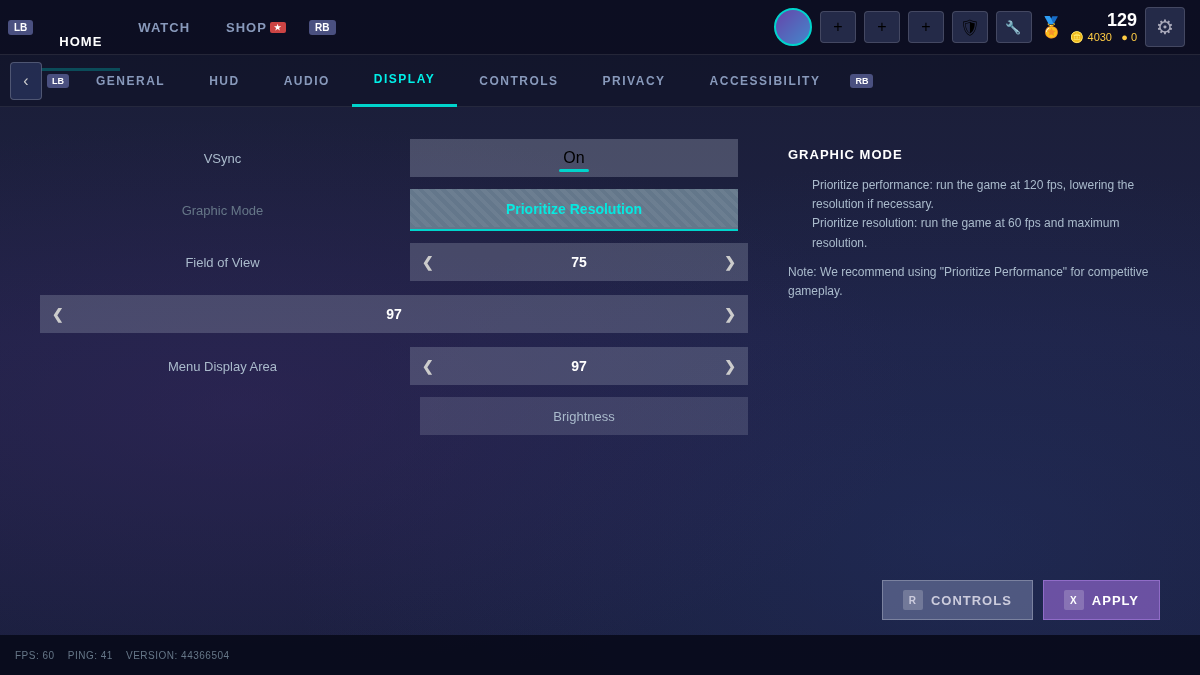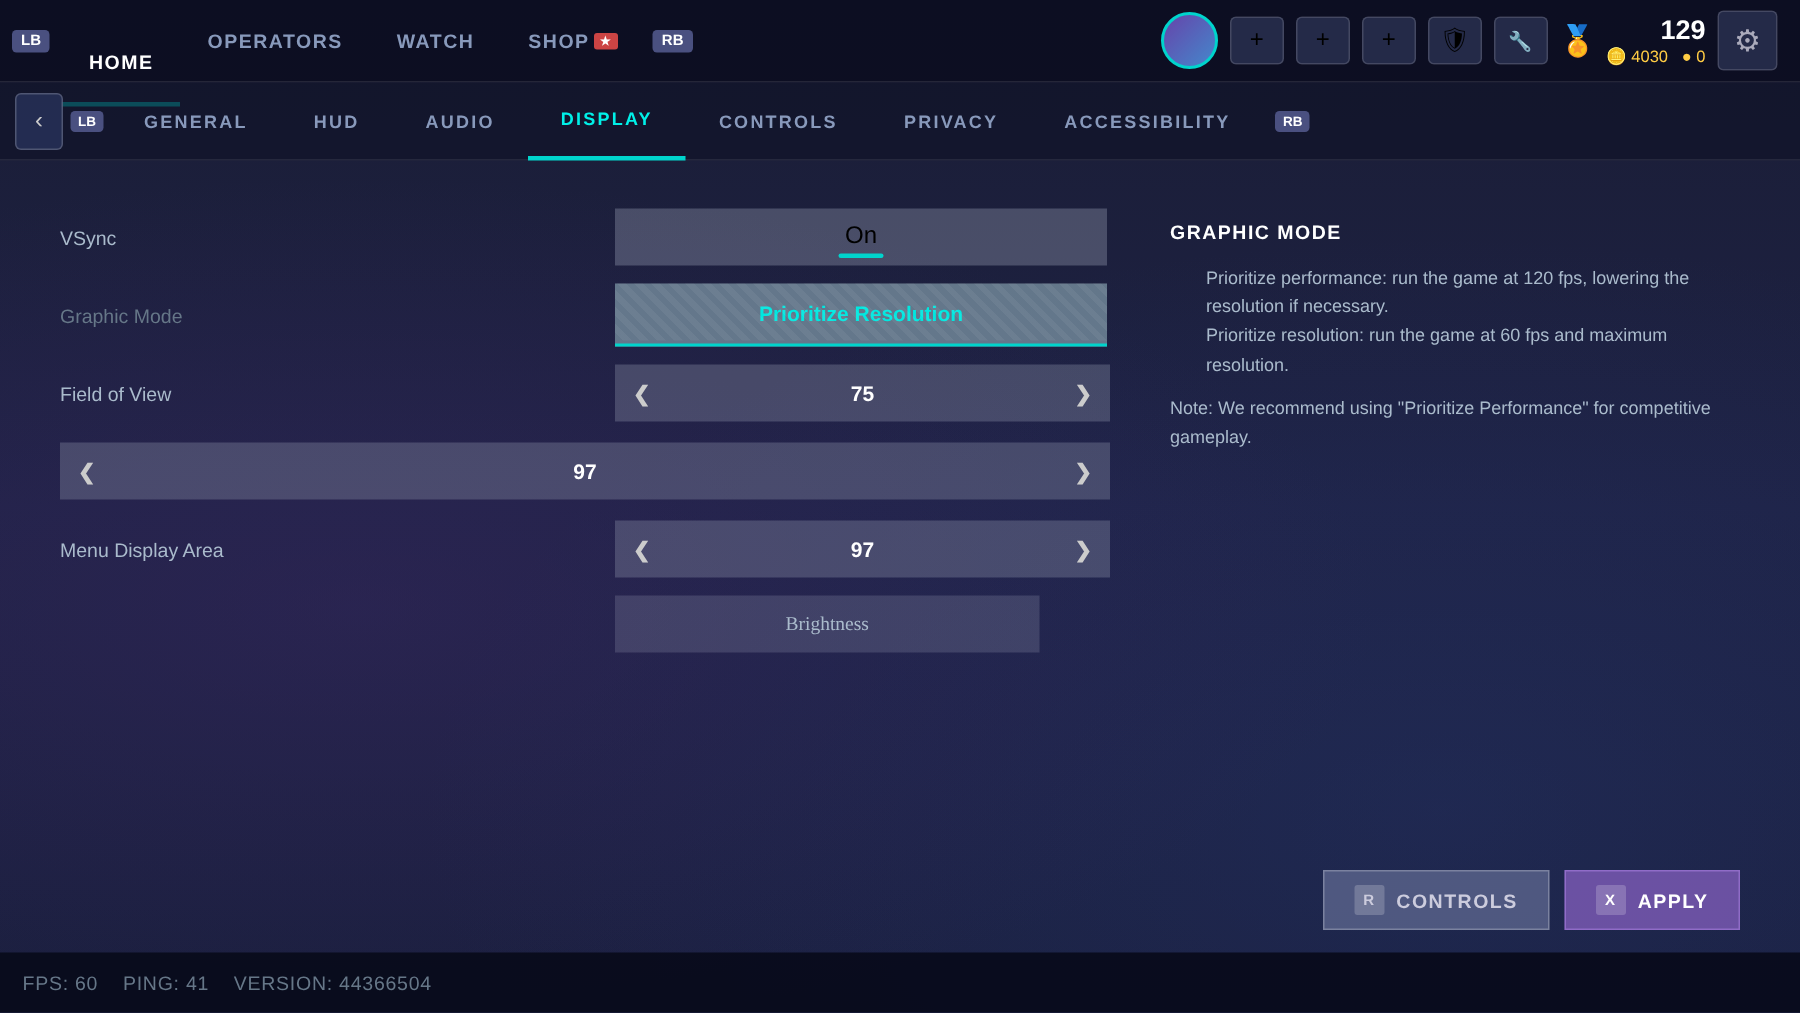--- a/index.html
+++ b/index.html
@@ -237,21 +237,21 @@
 
     .setting-row {
       display: flex;
       align-items: center;
       margin-bottom: 10px;
       height: 42px;
     }
 
     .setting-label {
       flex: 0 0 370px;
-      text-align: left;
+      text-align: center;
       color: #aabbcc;
       font-size: 13px;
       padding-right: 5px;
     }
 
     .setting-label.dimmed {
       color: #667788;
     }
 
     .setting-control {
@@ -354,21 +354,21 @@
       height: 40px;
       background: rgba(8,10,25,0.9);
       display: flex;
       align-items: center;
       padding: 0 15px;
       z-index: 10;
     }
 
     .fps-info {
       color: #667788;
-      font-size: 13px;
+      font-size: 10px;
       letter-spacing: 0.5px;
     }
 
     .bottom-buttons {
       position: absolute;
       bottom: 55px;
       right: 40px;
       display: flex;
       gap: 10px;
     }
@@ -441,21 +441,20 @@
       width: 328px;
     }
   </style>
 </head>
 <body>
 
 <div class="top-bar">
   <div class="top-bar-left">
     <span class="lb-badge">LB</span>
     <div class="nav-item active">HOME</div>
-    <div class="nav-item">OPERATORS</div>
     <div class="nav-item">WATCH</div>
     <div class="nav-item">
       <span>SHOP</span>
       <span class="shop-badge">★</span>
     </div>
     <span class="rb-badge">RB</span>
   </div>
   <div class="top-bar-right">
     <div class="avatar-circle"></div>
     <div class="top-icon-btn">
@@ -543,21 +542,21 @@
       <div class="setting-label">Menu Display Area</div>
       <div class="setting-control slider-control">
         <span class="slider-btn left">❮</span>
         <span>97</span>
         <span class="slider-btn right">❯</span>
       </div>
     </div>
 
     <div class="setting-row" style="height:38px;">
       <div class="setting-label" style="flex: 0 0 370px;"></div>
-      <div class="brightness-row" style="margin-left:0; width:283px;font-family:Liberation Serif, serif;">
+      <div class="brightness-row" style="margin-left:10px; width:328px;">
         <span>Brightness</span>
       </div>
     </div>
 
   </div>
 
   <div class="info-panel">
     <div class="info-title">GRAPHIC MODE</div>
     <div class="info-text" style="white-space:pre-line;margin-left:24px;">Prioritize performance: run the game at 120 fps, lowering the resolution if necessary.
 Prioritize resolution: run the game at 60 fps and maximum resolution.</div>

